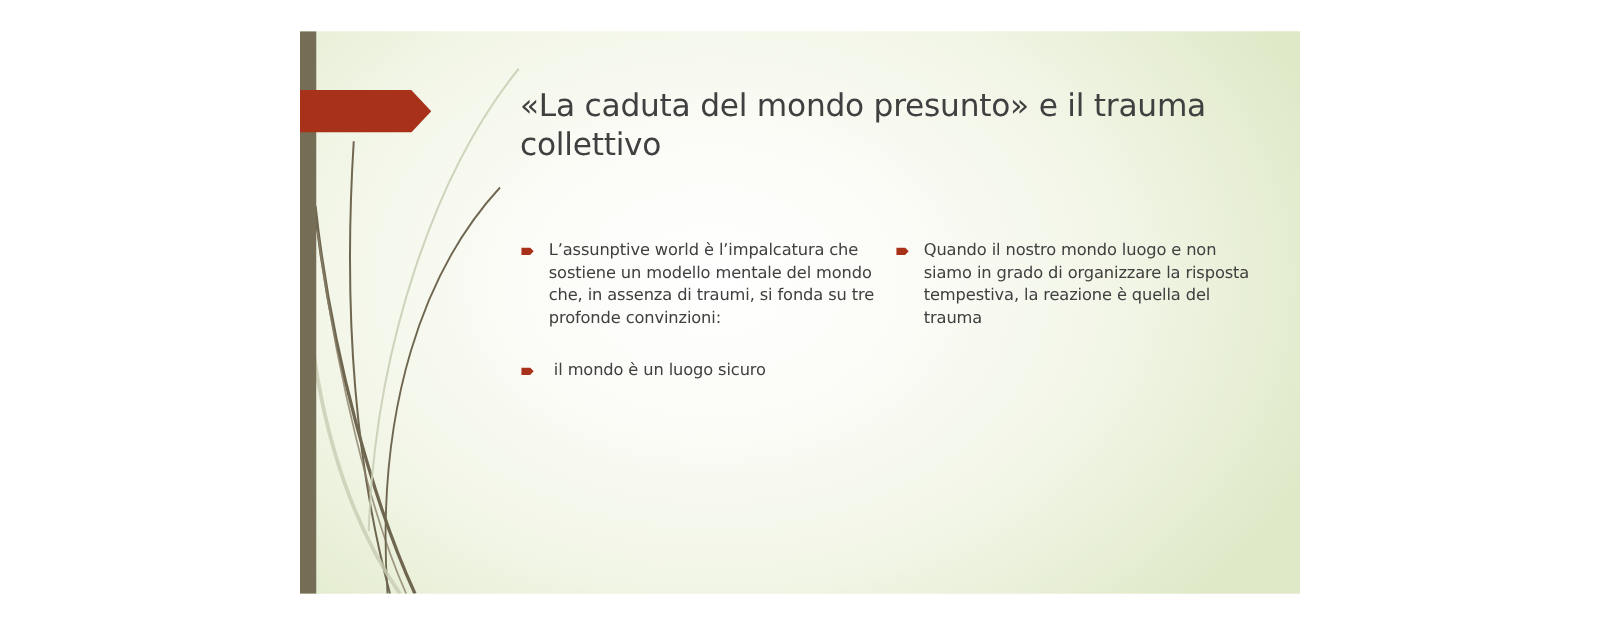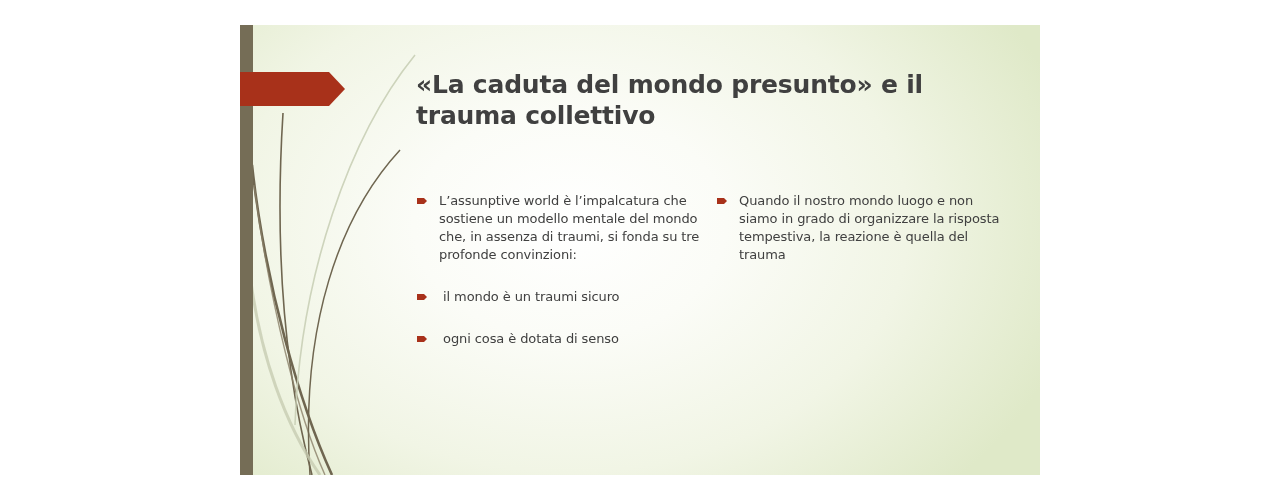--- a/index.html
+++ b/index.html
@@ -45,21 +45,21 @@
       height: 450px;
     }
     .title {
       position: absolute;
       left: 176px;
       top: 44px;
       width: 560px;
       margin: 0;
       font-size: 25px;
       line-height: 31px;
-      font-weight: bold;
+      font-weight: normal;
       color: #404040;
       letter-spacing: -0.2px;
     }
     .col {
       position: absolute;
       top: 143px;
       width: 285px;
       margin: 0;
       padding: 0;
       list-style: none;
@@ -117,29 +117,21 @@
           </svg>
       </span>
       <span>L’assunptive world è l’impalcatura che sostiene un modello mentale del mondo che, in assenza di traumi, si fonda su tre profonde convinzioni:</span>
     </li>
     <li>
       <span class="bullet">
         <svg width="10" height="6" viewBox="0 0 10 6">
             <polygon points="0,0 7,0 10,3 7,6 0,6" fill="#a8311a"></polygon>
           </svg>
       </span>
-      <span style="white-space:pre-wrap"> il mondo è un traumi sicuro</span>
-    </li>
-    <li>
-      <span class="bullet">
-        <svg width="10" height="6" viewBox="0 0 10 6">
-            <polygon points="0,0 7,0 10,3 7,6 0,6" fill="#a8311a"></polygon>
-          </svg>
-      </span>
-      <span style="white-space:pre-wrap"> ogni cosa è dotata di senso</span>
+      <span style="white-space:pre-wrap"> il mondo è un luogo sicuro</span>
     </li>
   </ul>
 
   <ul class="col col-right">
     <li>
       <span class="bullet">
         <svg width="10" height="6" viewBox="0 0 10 6">
             <polygon points="0,0 7,0 10,3 7,6 0,6" fill="#a8311a"></polygon>
           </svg>
       </span>

